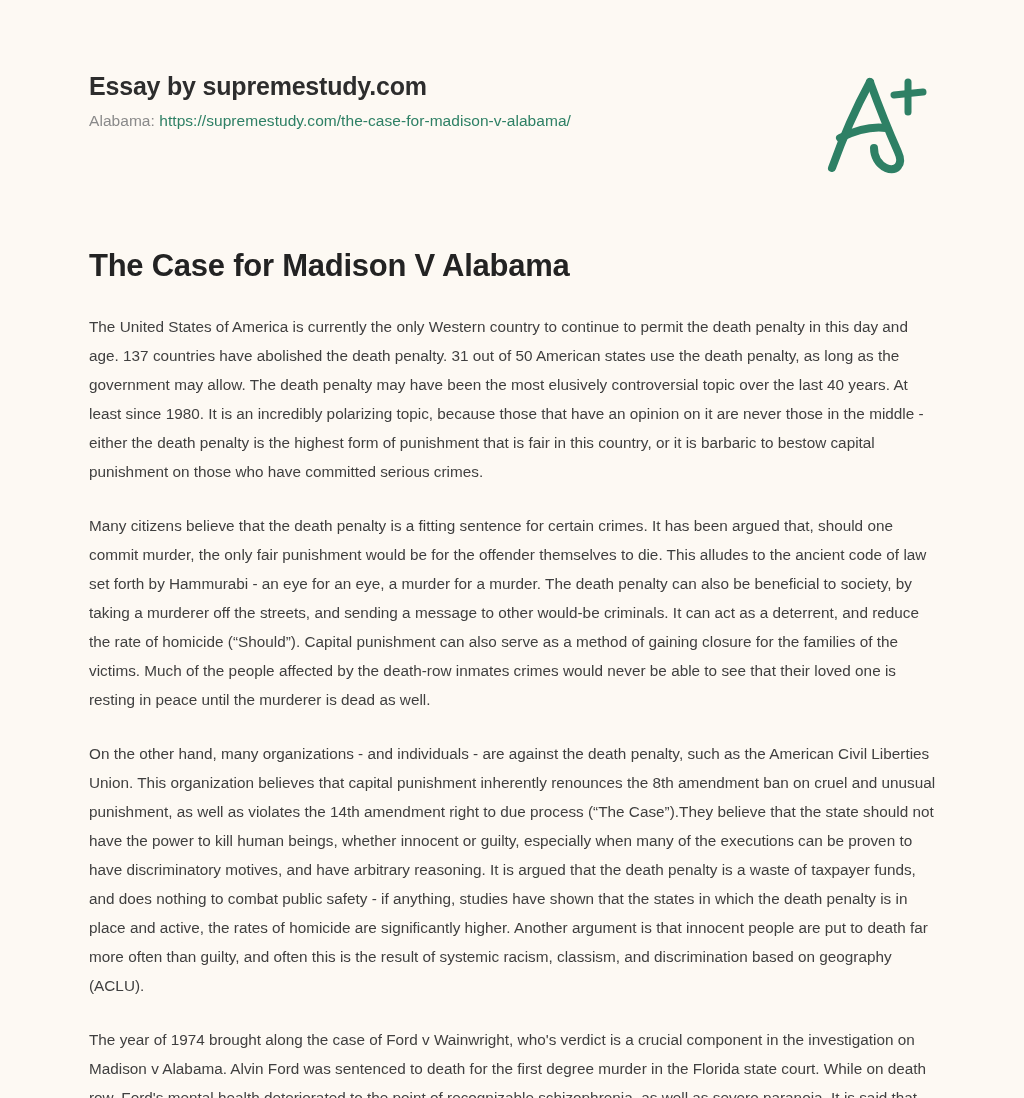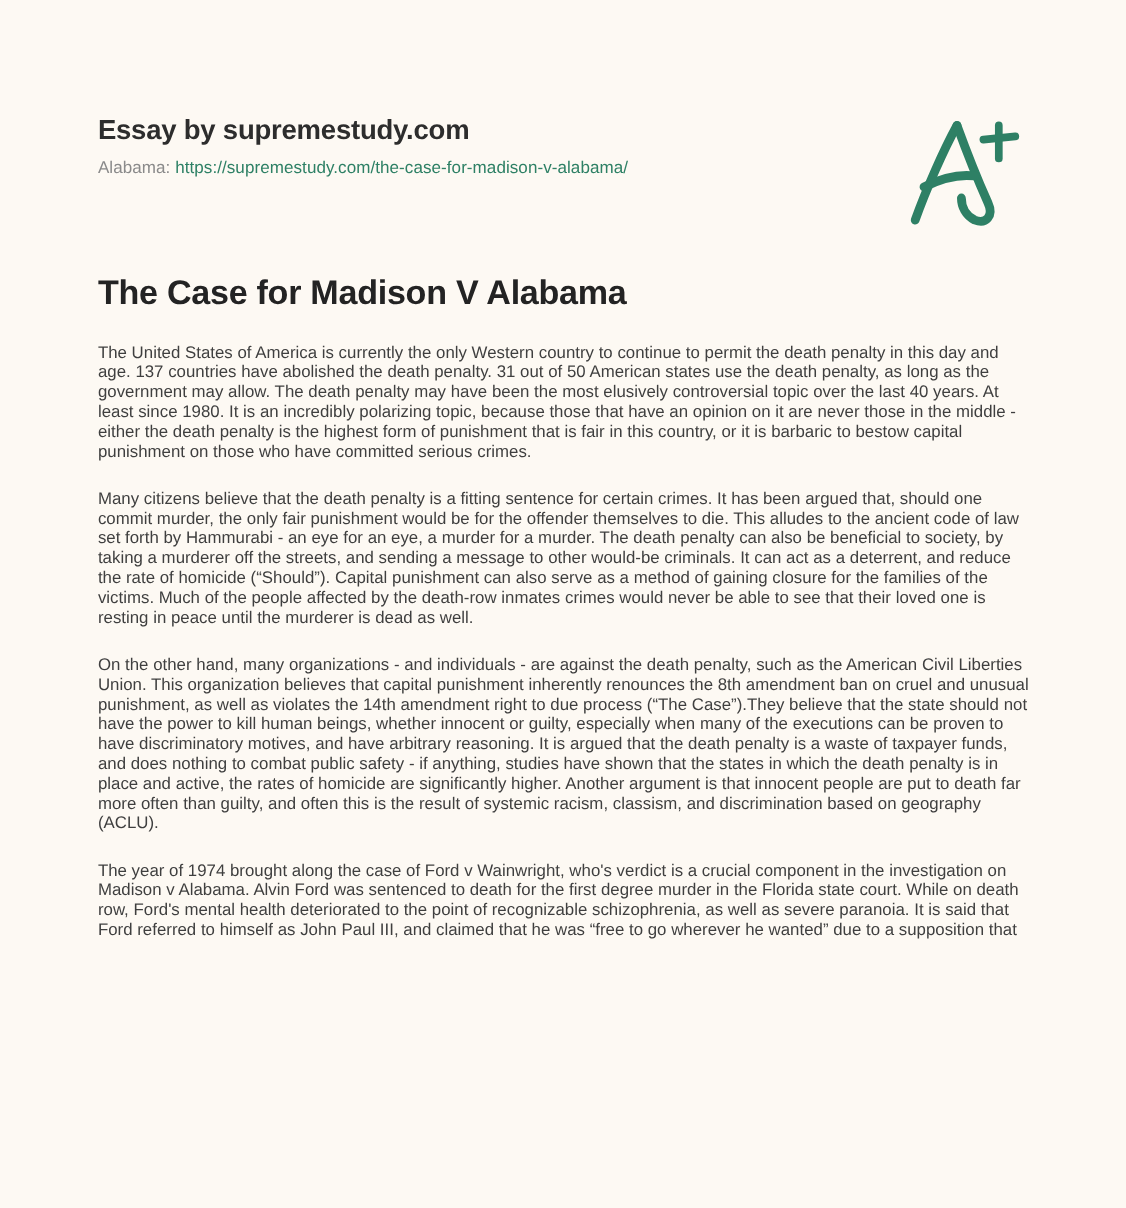--- a/index.html
+++ b/index.html
@@ -25,21 +25,20 @@
     padding: 0;
   }
 
   
   .header {
     position: absolute;
     left: 0;
     top: 0;
     width: 1024px;
     height: 200px;
-    margin-top: 32px;
   }
 
   .byline {
     position: absolute;
     left: 89px;
     top: 72px;
     font-size: 25px;
     font-weight: bold;
     letter-spacing: -0.2px;
     color: #2d2d2d;
@@ -97,21 +96,21 @@
   .body-copy {
     position: absolute;
     left: 89px;
     top: 312px;
     width: 848px;
   }
 
   .body-copy p {
     margin: 0 0 25px 0;
     font-size: 15.3px;
-    line-height: 18px;
+    line-height: 29px;
     color: #3f3f3f;
     text-align: left;
     letter-spacing: 0.01px;
   }
 
   .body-copy p:last-child {
     margin-bottom: 0;
   }
 </style>
 </head>

